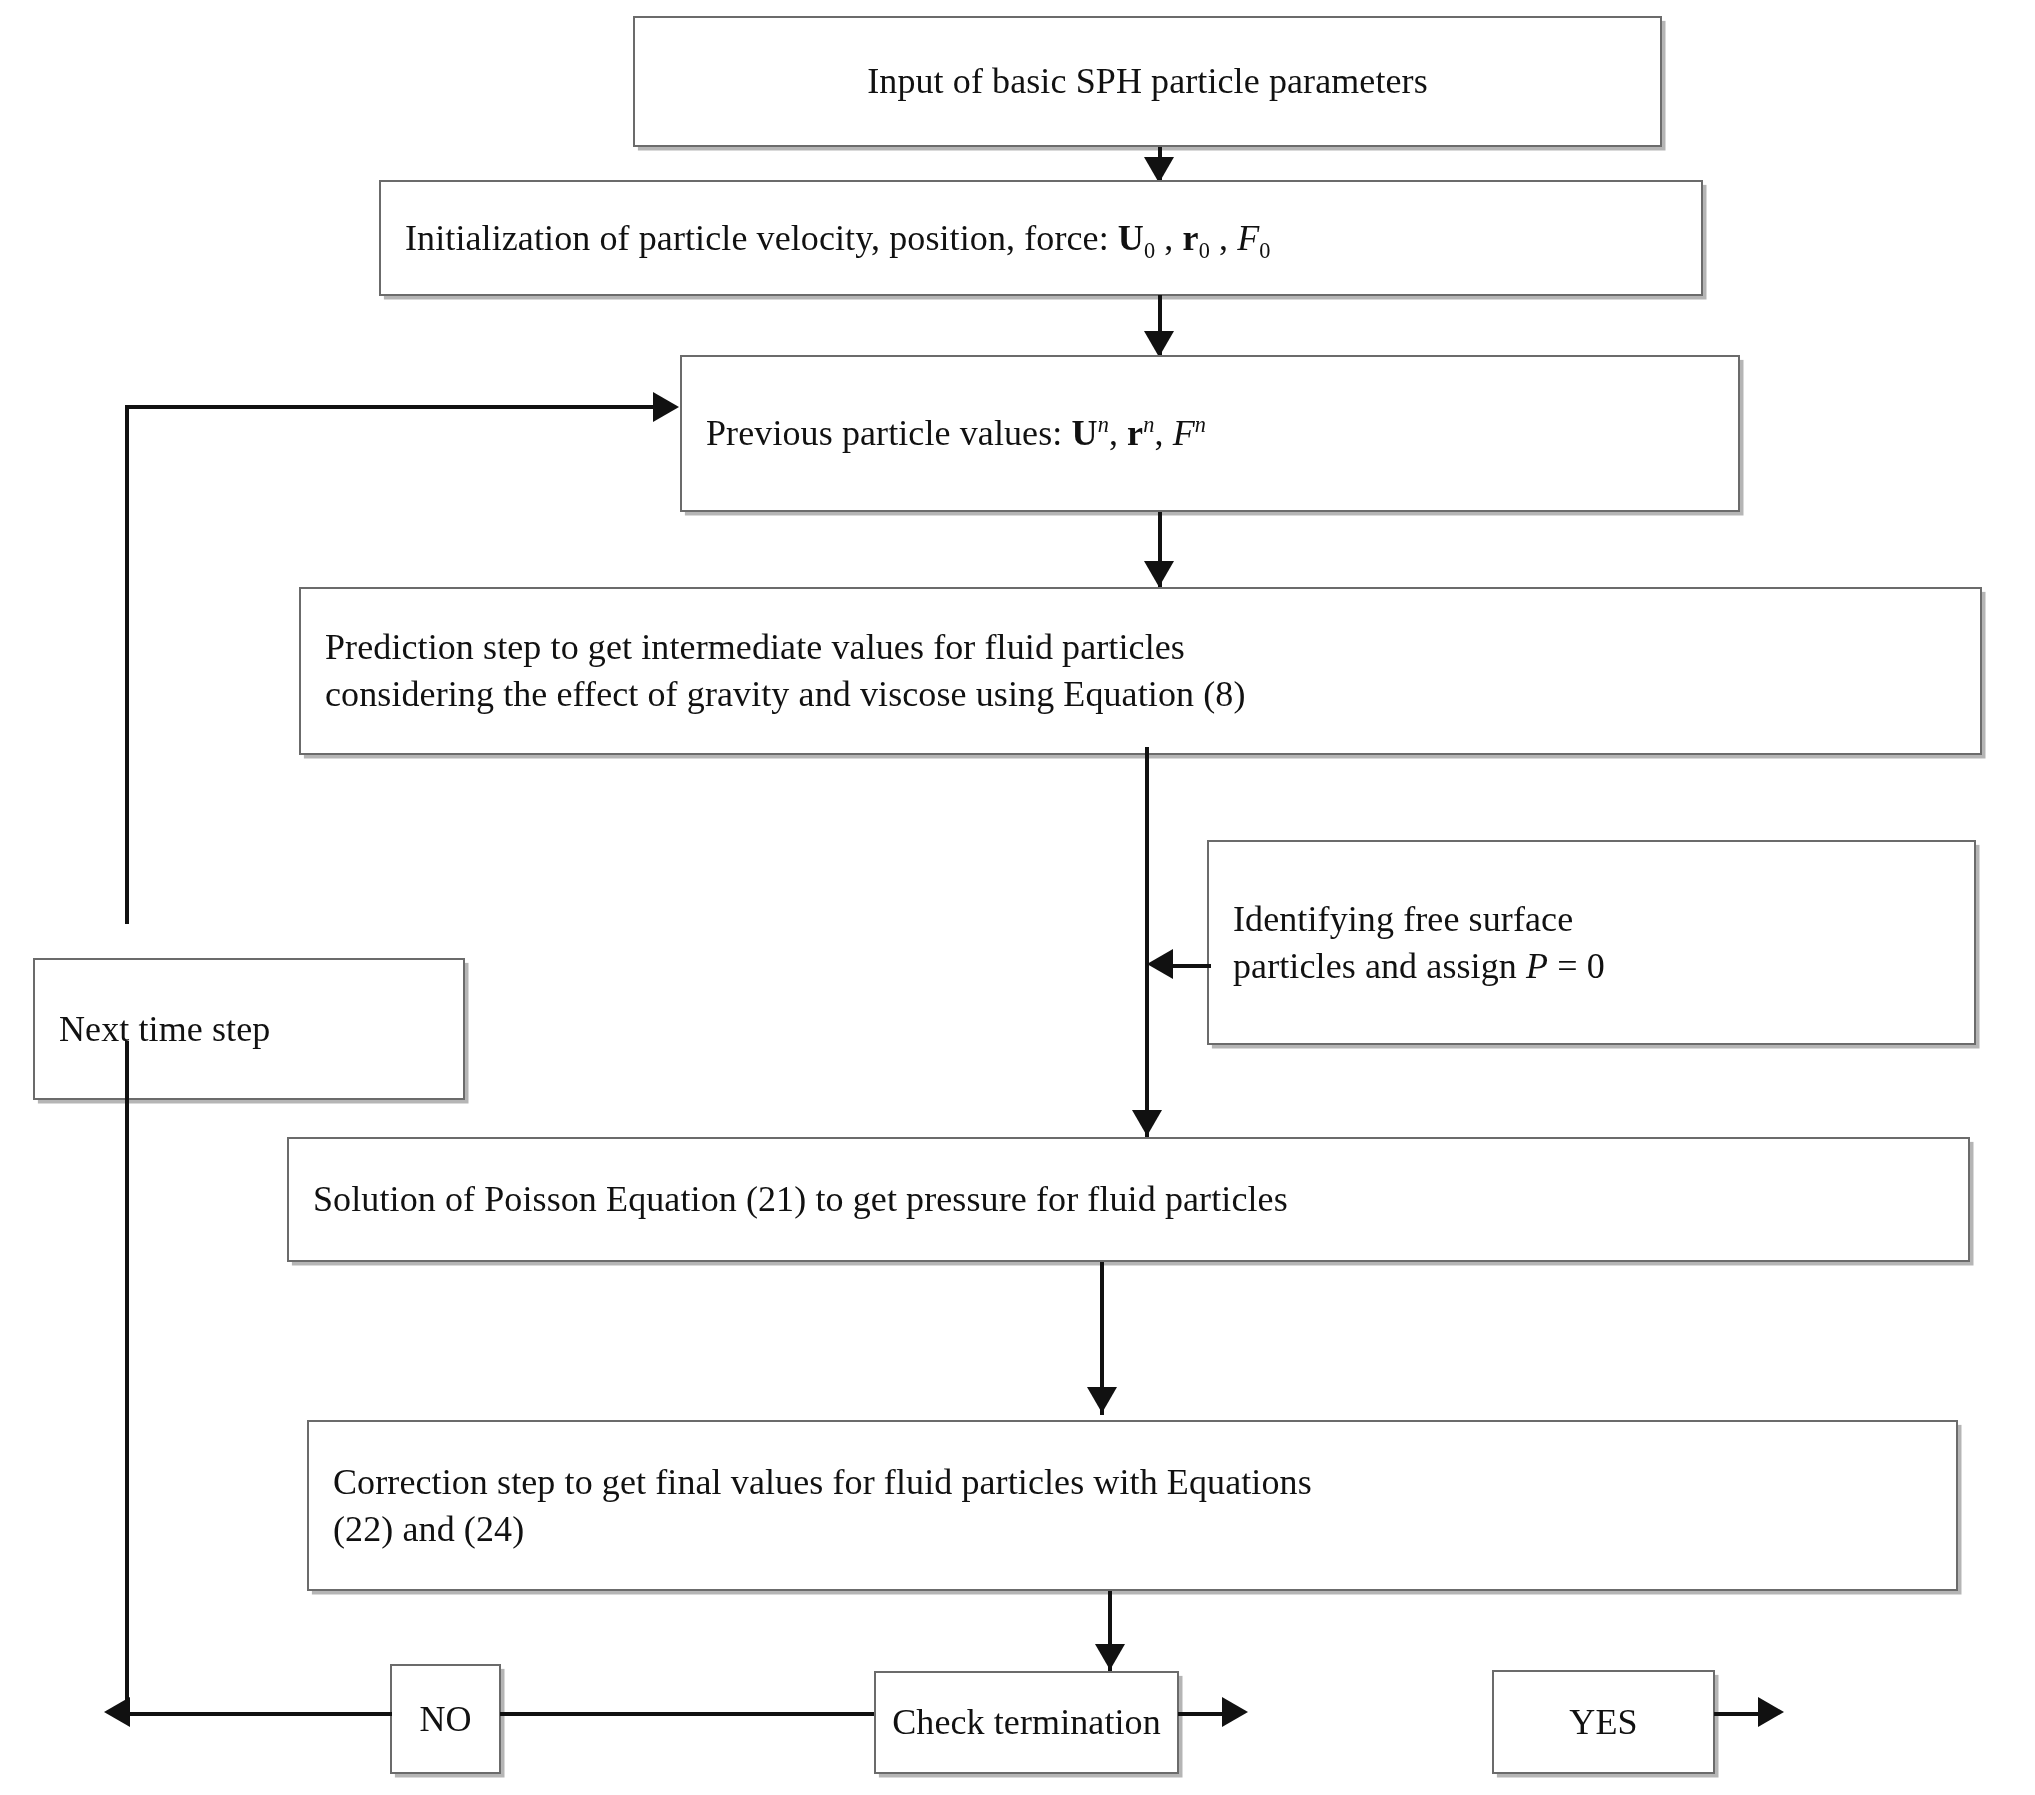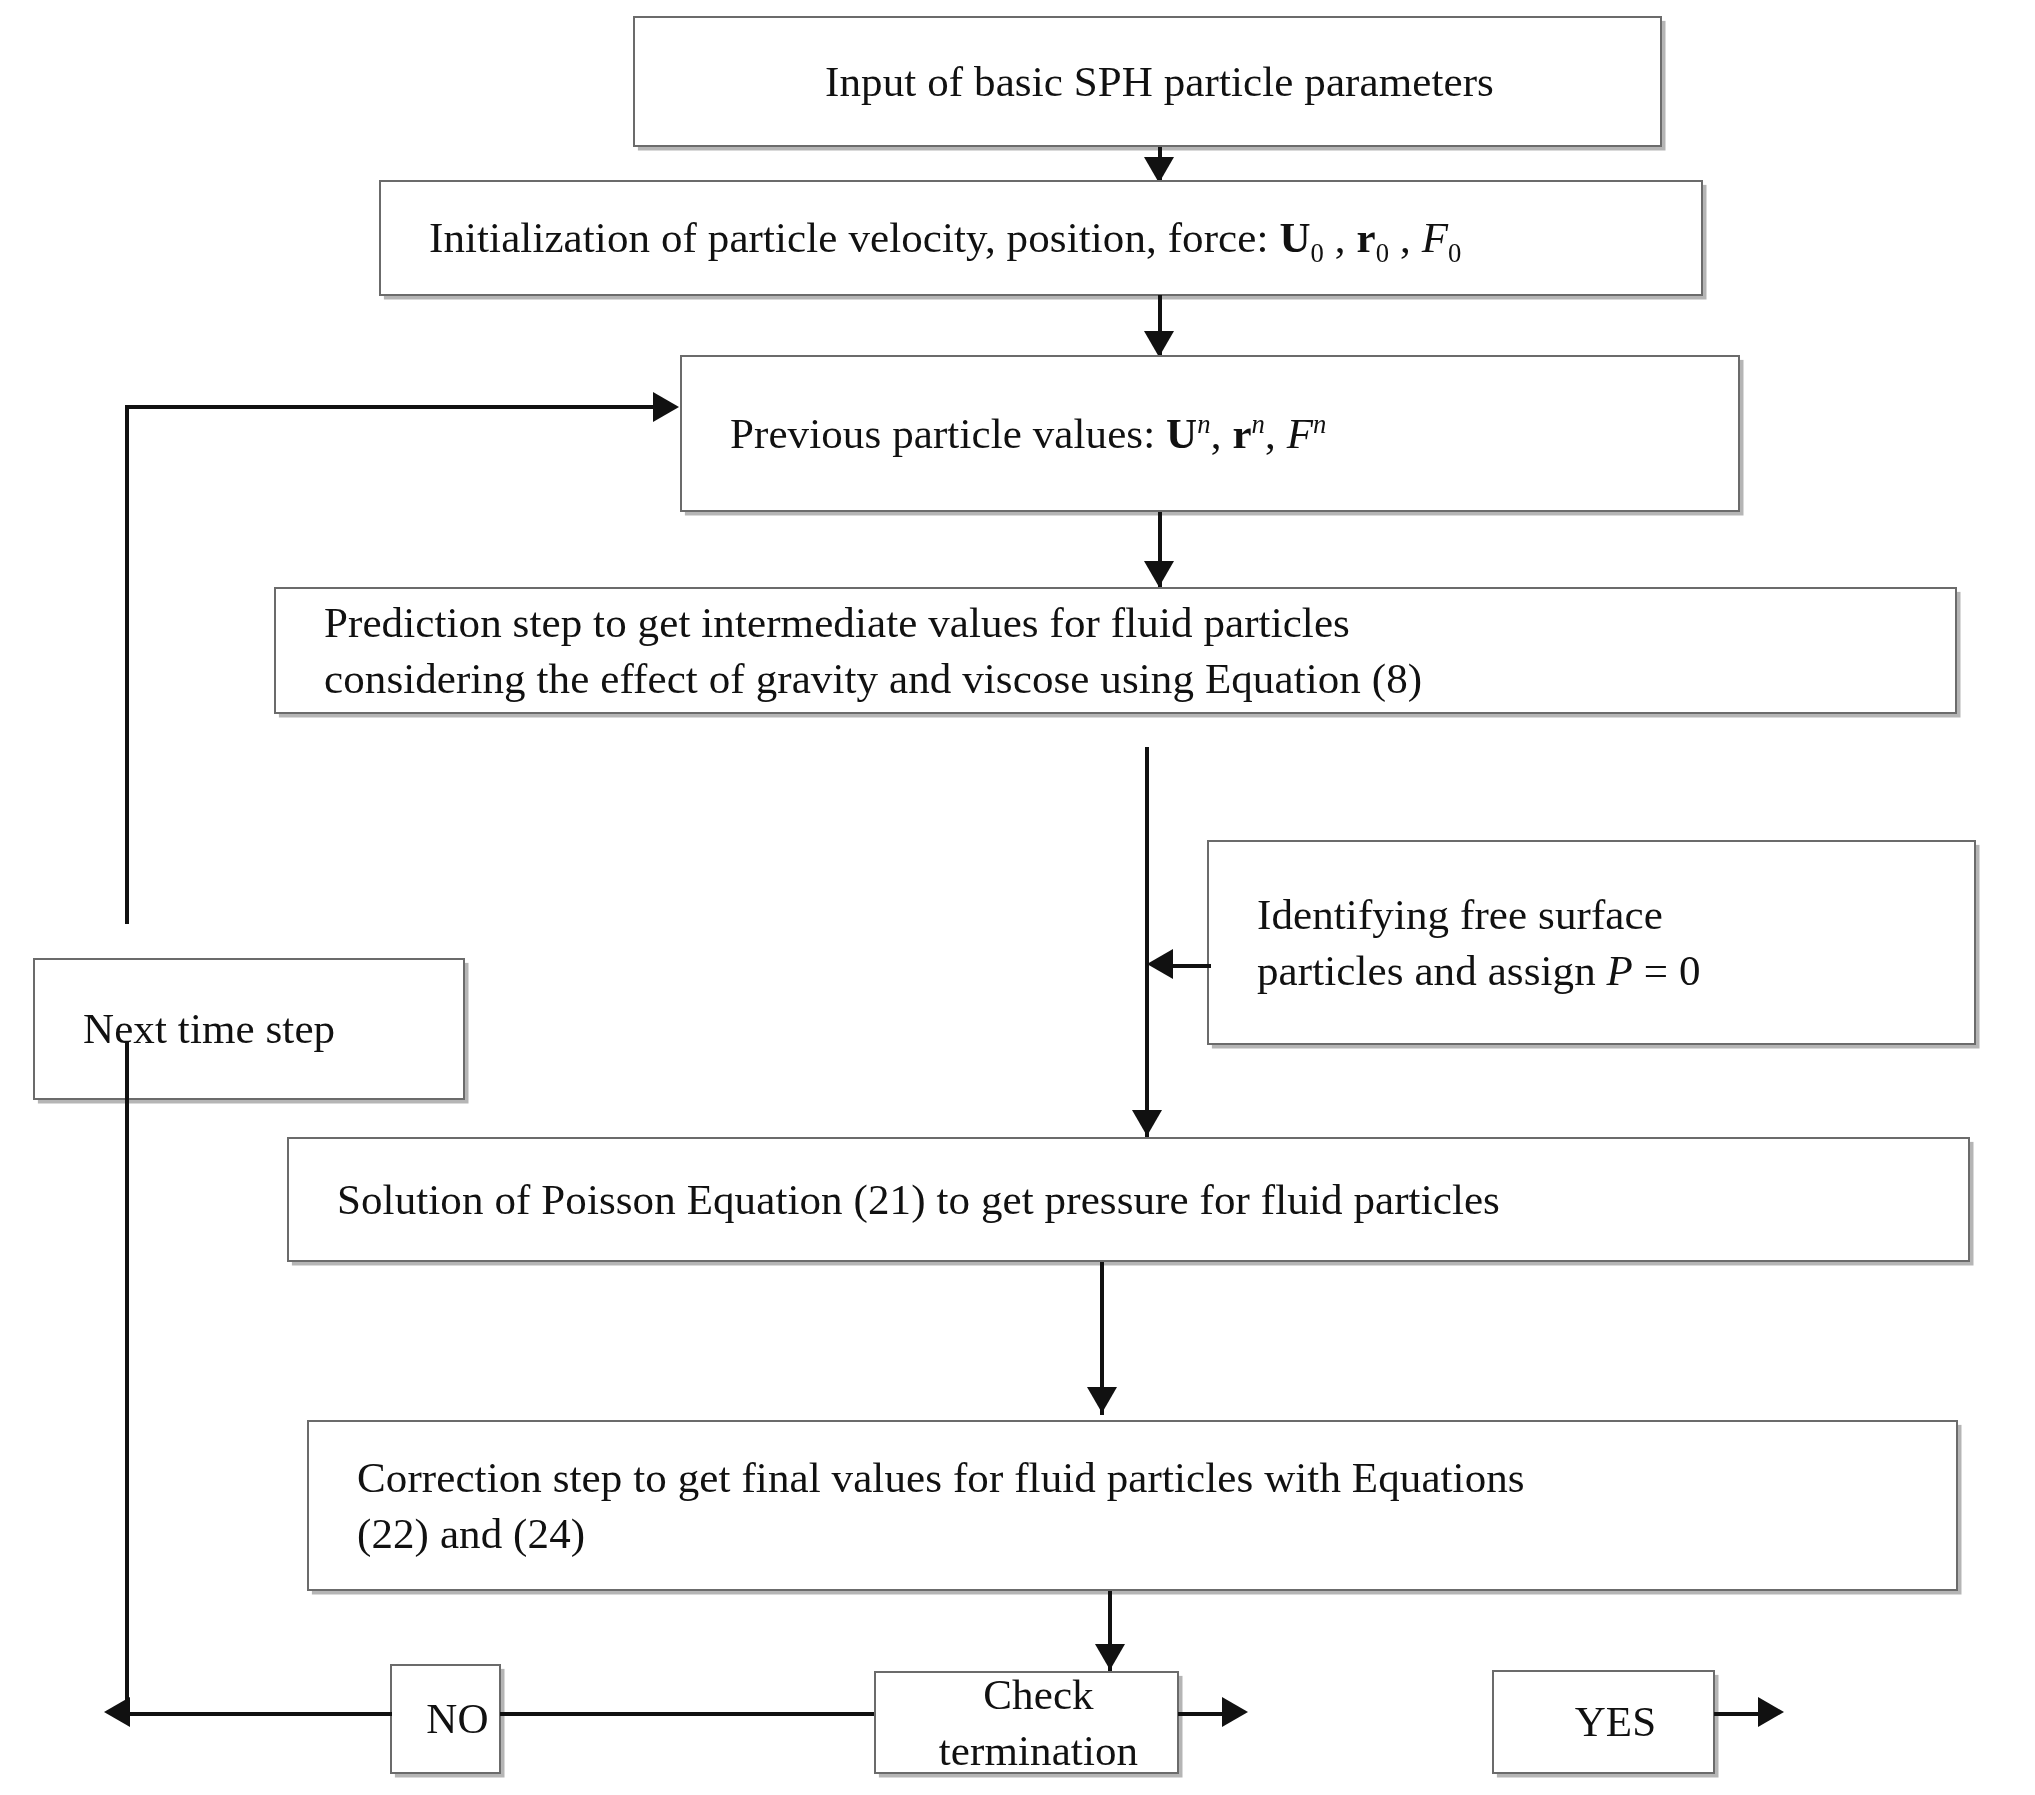--- a/index.html
+++ b/index.html
@@ -23,25 +23,24 @@
     box-sizing: border-box;
     border: 2.1px solid #6b6b6b;
     background: #ffffff;
     display: flex;
     align-items: center;
     box-shadow: 4.2px 4.2px 0 -0.7px rgba(120,120,120,0.55);
   }
   .node .txt {
     display: block;
     width: 100%;
-    font-size: 43px;
+    font-size: 36px;
     line-height: 1.30;
     color: #111111;
     letter-spacing: 0.1px;
-    margin-left: 24px;
   }
   .pad-l { padding-left: 24px; }
   .pad-c { text-align: center; }
   .node.center-text .txt { text-align: center; }
 
   
   .hline, .vline {
     position: absolute;
     background: #111111;
   }
@@ -99,21 +98,21 @@
 
   <div class="node" style="left:680px; top:355px; width:1060px; height:157px;">
     <span class="txt pad-l">
       <span>Previous particle values: </span><span class="bm">U</span><sup class="it">n</sup><span>, </span><span class="bm">r</span><sup class="it">n</sup><span>, </span><span class="it">F</span><sup class="it">n</sup>
     </span>
   </div>
 
   <div class="vline" style="left:1158px; top:512px; height:77px;"></div>
   <div class="arrow down" style="left:1144px; top:561px;"></div>
 
-  <div class="node" style="left:274px; top:587px; width:1683px; height:127px;">
+  <div class="node" style="left:299px; top:587px; width:1683px; height:168px;">
     <span class="txt pad-l">
       <span style="display:block;">Prediction step to get intermediate values for fluid particles</span>
       <span style="display:block;">considering the effect of gravity and viscose using Equation (8)</span>
     </span>
   </div>
 
   <div class="vline" style="left:1145px; top:747px; height:390px;"></div>
   <div class="arrow down" style="left:1132px; top:1110px;"></div>
 
   <div class="node" style="left:1207px; top:840px; width:769px; height:205px;">

